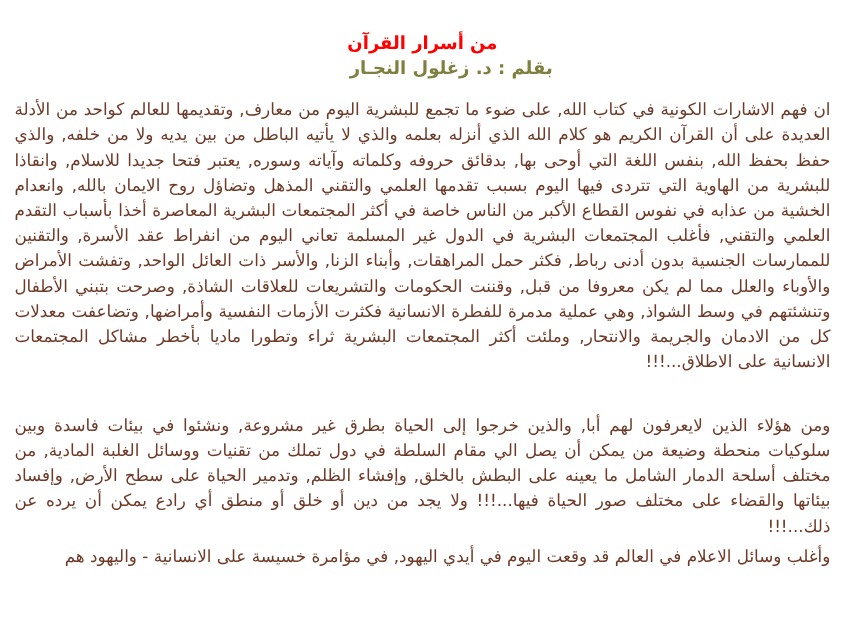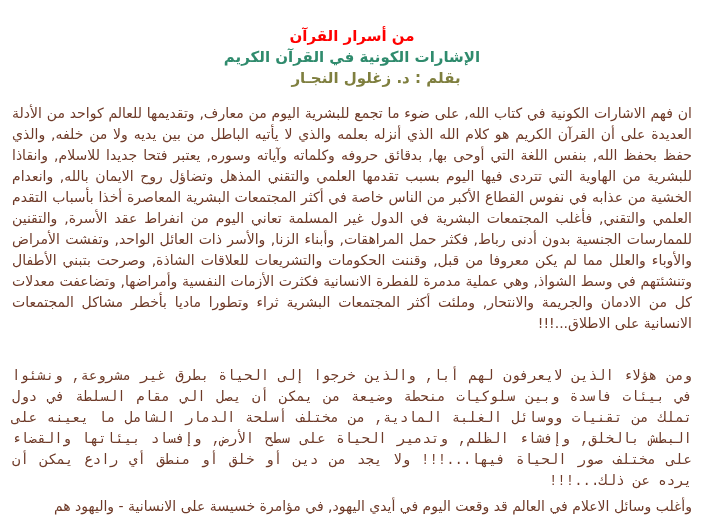--- a/index.html
+++ b/index.html
@@ -32,34 +32,32 @@
     color: #6e3a28;
     font-size: 14px;
     line-height: 21px;
     text-align: justify;
   }
   .doc-body p {
     margin: 4px;
   }
   .doc-body p + p.gap-large {
     margin-top: 32px;
-    font-family: Liberation Mono, monospace;
   }
   .doc-body p + p.gap-small {
     margin-top: 2px;
   }
 </style>
 </head>
 <body>
 
 <div class="page">
 
   <div class="doc-header">
     <div class="doc-title">من أسرار القرآن</div>
-    <div class="doc-subtitle">الإشارات الكونية في القرآن الكريم</div>
     <div class="doc-byline">بقلم : د. زغلول النجـار</div>
   </div>
 
   <div class="doc-body">
     <p>ان فهم الاشارات الكونية في كتاب الله, على ضوء ما تجمع للبشرية اليوم من معارف, وتقديمها للعالم كواحد من الأدلة العديدة على أن القرآن الكريم هو كلام الله الذي أنزله بعلمه والذي لا يأتيه الباطل من بين يديه ولا من خلفه, والذي حفظ بحفظ الله, بنفس اللغة التي أوحى بها, بدقائق حروفه وكلماته وآياته وسوره, يعتبر فتحا جديدا للاسلام, وانقاذا للبشرية من الهاوية التي تتردى فيها اليوم بسبب تقدمها العلمي والتقني المذهل وتضاؤل روح الايمان بالله, وانعدام الخشية من عذابه في نفوس القطاع الأكبر من الناس خاصة في أكثر المجتمعات البشرية المعاصرة أخذا بأسباب التقدم العلمي والتقني, فأغلب المجتمعات البشرية في الدول غير المسلمة تعاني اليوم من انفراط عقد الأسرة, والتقنين للممارسات الجنسية بدون أدنى رباط, فكثر حمل المراهقات, وأبناء الزنا, والأسر ذات العائل الواحد, وتفشت الأمراض والأوباء والعلل مما لم يكن معروفا من قبل, وقننت الحكومات والتشريعات للعلاقات الشاذة, وصرحت بتبني الأطفال وتنشئتهم في وسط الشواذ, وهي عملية مدمرة للفطرة الانسانية فكثرت الأزمات النفسية وأمراضها, وتضاعفت معدلات كل من الادمان والجريمة والانتحار, وملئت أكثر المجتمعات البشرية ثراء وتطورا ماديا بأخطر مشاكل المجتمعات الانسانية على الاطلاق...!!!</p>
     <p class="gap-large">ومن هؤلاء الذين لايعرفون لهم أبا, والذين خرجوا إلى الحياة بطرق غير مشروعة, ونشئوا في بيئات فاسدة وبين سلوكيات منحطة وضيعة من يمكن أن يصل الي مقام السلطة في دول تملك من تقنيات ووسائل الغلبة المادية, من مختلف أسلحة الدمار الشامل ما يعينه على البطش بالخلق, وإفشاء الظلم, وتدمير الحياة على سطح الأرض, وإفساد بيئاتها والقضاء على مختلف صور الحياة فيها...!!! ولا يجد من دين أو خلق أو منطق أي رادع يمكن أن يرده عن ذلك...!!!</p>
     <p class="gap-small">وأغلب وسائل الاعلام في العالم قد وقعت اليوم في أيدي اليهود, في مؤامرة خسيسة على الانسانية - واليهود هم</p>
   </div>
 
 </div>

